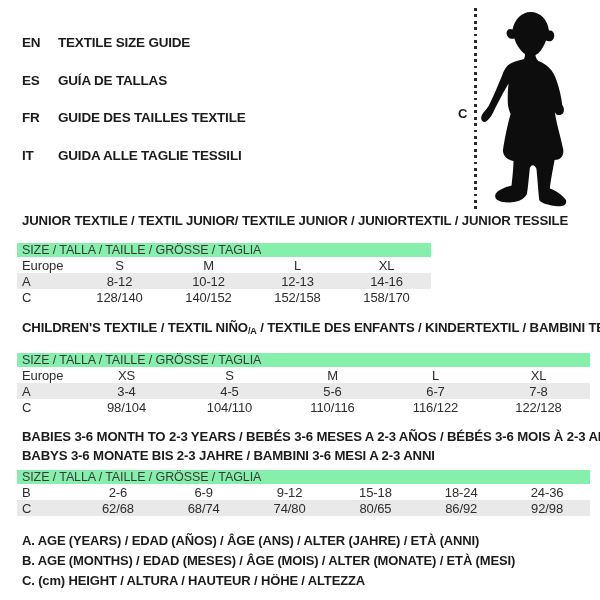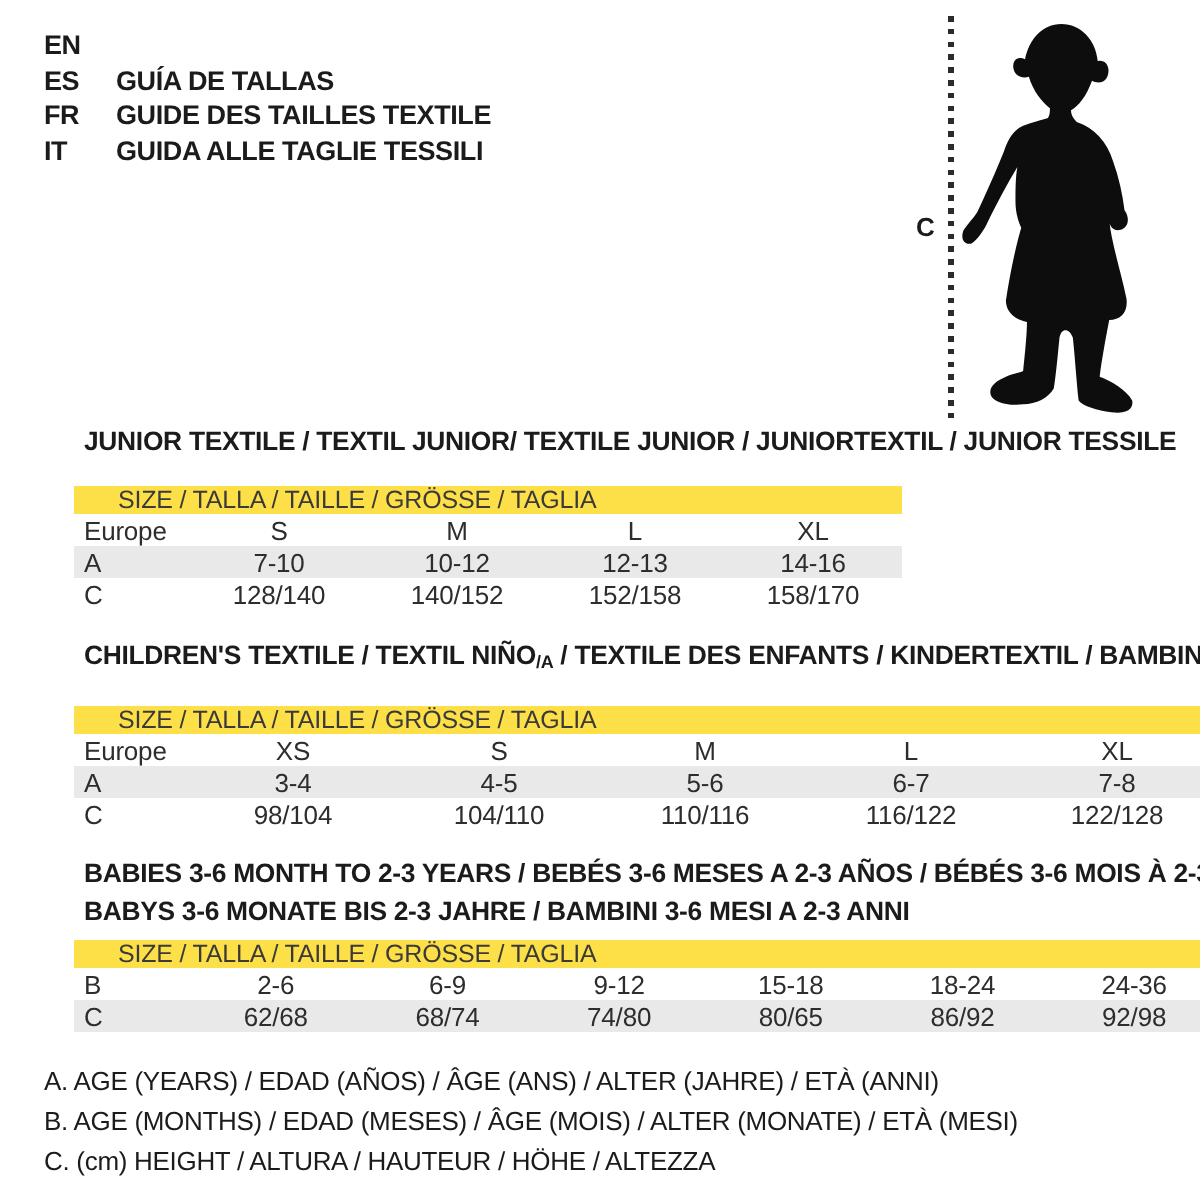--- a/index.html
+++ b/index.html
@@ -5,64 +5,65 @@
   html,body{margin:0;padding:0;}
   body{
     width:600px;height:600px;background:#ffffff;position:relative;
     font-family:"Liberation Sans",sans-serif;color:#1b1b1b;overflow:hidden;
   }
   .page{position:absolute;left:0;top:0;width:600px;height:600px;background:#fff;}
 
   
   .lang-block{position:absolute;left:22px;top:14px;font-weight:bold;
     font-size:13.5px;line-height:17.6px;letter-spacing:-0.2px;}
-  .lang-row{display:flex;}
+  .lang-row{display:flex;margin-top:20px;}
   .lang-code{width:36px;flex:0 0 36px;}
 
   
   .measure-line{position:absolute;left:474px;top:8px;width:3px;height:205px;
     background:repeating-linear-gradient(to bottom,#2b2b2b 0 2.8px,transparent 2.8px 6.4px);}
   .height-label{position:absolute;left:458px;top:106px;font-weight:bold;font-size:13px;}
   .toddler-svg{position:absolute;left:480px;top:9px;}
 
   
-  .sec{position:absolute;left:17px;margin-left:20px;}
+  .sec{position:absolute;left:17px;}
   #sec-junior{top:214px;width:414px;}
   #sec-children{top:321px;width:573px;}
   #sec-babies{top:428px;width:573px;}
   .section-title{font-weight:bold;font-size:13.2px;letter-spacing:-0.15px;
     line-height:14px;padding-left:5px;white-space:nowrap;}
   .section-title.two-line{line-height:18.5px;}
   .subsc{font-size:9px;vertical-align:-2px;}
   #sec-junior .size-table,#sec-children .size-table{margin-top:15px;}
   #sec-babies .size-table{margin-top:5px;}
 
   
   .size-table{border-collapse:collapse;table-layout:fixed;width:100%;
     font-size:13px;color:#2d2d2d;letter-spacing:-0.1px;}
   .size-table td{padding:0;height:16px;text-align:center;vertical-align:middle;
     white-space:nowrap;overflow:hidden;}
   .size-table td.lab{text-align:left;padding-left:5px;}
-  .size-table tr.band-row td{background:#fde047;height:14px;text-align:left;
-    padding-left:22px;color:#3a3a3a;font-size:12.5px;}
+  .size-table tr.band-row td{background:#86efac;height:14px;text-align:left;
+    padding-left:5px;color:#3a3a3a;font-size:12.5px;}
   .size-table tr.alt td{background:#e9e9e9;}
   col.c-label{width:58px;}
 
   
-  .legend{position:absolute;left:22px;top:531px;font-weight:normal;
+  .legend{position:absolute;left:22px;top:531px;font-weight:bold;
     font-size:13px;letter-spacing:-0.15px;line-height:19.8px;}
 </style>
 </head>
 <body>
 
 <div class="page">
 
   <div class="lang-block">
     <div class="lang-row">
       <span class="lang-code">EN</span>
+      <span class="lang-label">TEXTILE SIZE GUIDE</span>
     </div>
     <div class="lang-row">
       <span class="lang-code">ES</span>
       <span class="lang-label">GUÍA DE TALLAS</span>
     </div>
     <div class="lang-row">
       <span class="lang-code">FR</span>
       <span class="lang-label">GUIDE DES TAILLES TEXTILE</span>
     </div>
     <div class="lang-row">
@@ -112,21 +113,21 @@
       </tr>
       <tr>
         <td class="lab">Europe</td>
         <td>S</td>
         <td>M</td>
         <td>L</td>
         <td>XL</td>
       </tr>
       <tr class="alt">
         <td class="lab">A</td>
-        <td>7-10</td>
+        <td>8-12</td>
         <td>10-12</td>
         <td>12-13</td>
         <td>14-16</td>
       </tr>
       <tr>
         <td class="lab">C</td>
         <td>128/140</td>
         <td>140/152</td>
         <td>152/158</td>
         <td>158/170</td>

